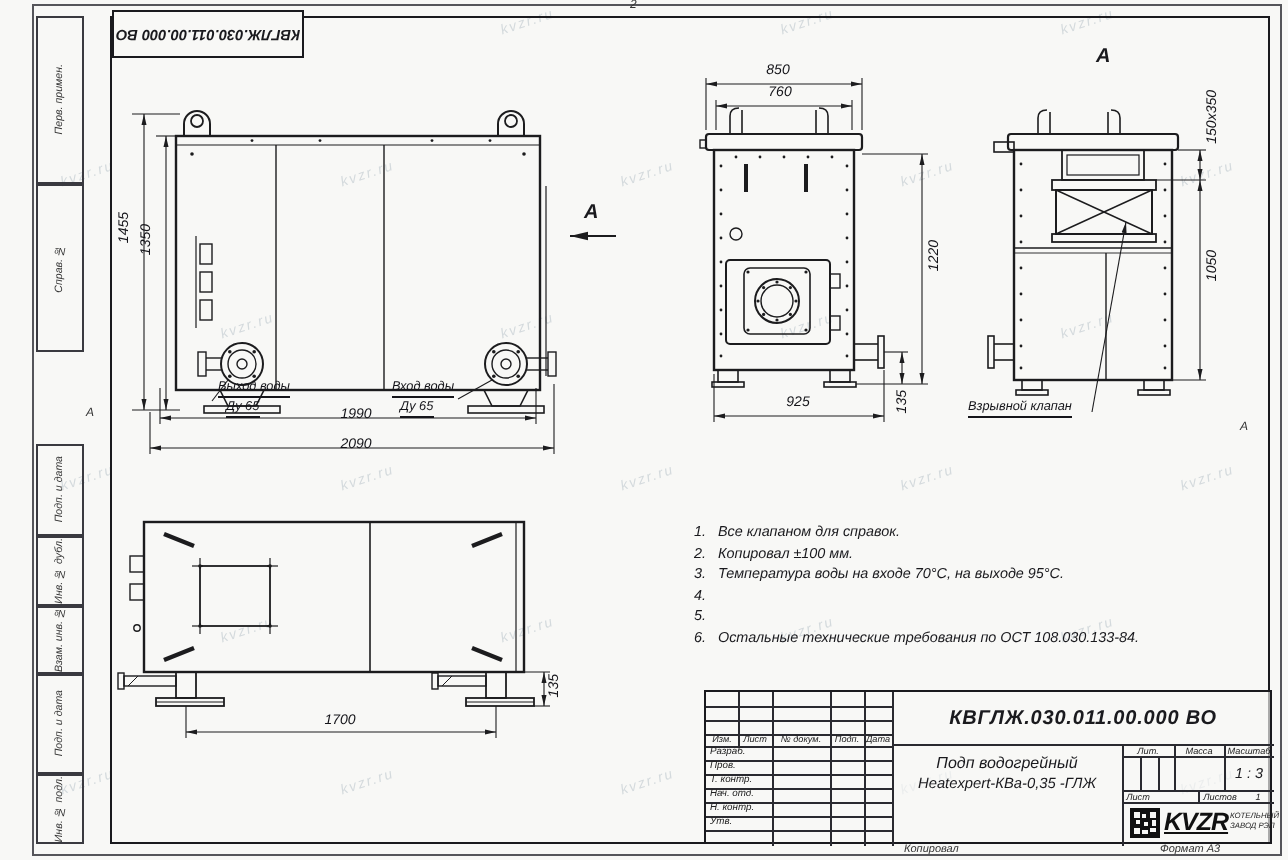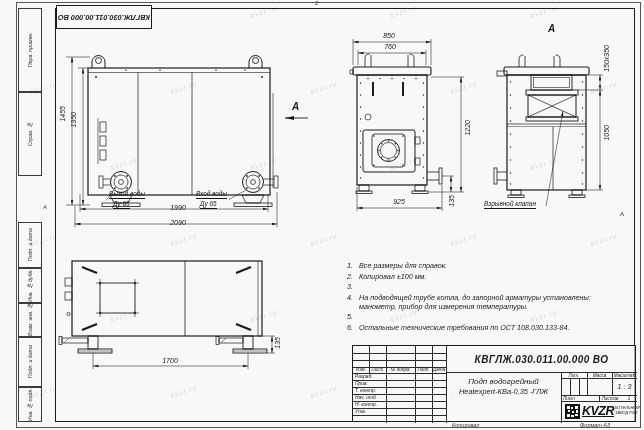--- a/index.html
+++ b/index.html
@@ -431,33 +431,32 @@
         <line x1="212" y1="101" x2="220" y2="101"></line>
       <line x1="217" y1="84" x2="217" y2="101" marker-start="url(#mB)" marker-end="url(#mB)"></line>
     </g>
   </svg>
   <span class="dim" style="left:150px;top:357px;width:40px">1700</span>
   <span class="dim dimv" style="left:274px;top:337px">135</span>
 
   <div class="notes">
     <div class="note-row">
         <span class="note-n">1.</span>
-        <span class="note-t">Все размеры для справок.</span>
+        <span class="note-t">Все клапаном для справок.</span>
       </div>
     <div class="note-row">
         <span class="note-n">2.</span>
         <span class="note-t">Копировал ±100 мм.</span>
       </div>
     <div class="note-row">
         <span class="note-n">3.</span>
+        <span class="note-t">Температура воды на входе 70°С, на выходе 95°С.</span>
       </div>
     <div class="note-row">
         <span class="note-n">4.</span>
-        <span class="note-t">На подводящей трубе котла, до запорной арматуры установлены:
-манометр, прибор для измерения температуры.</span>
       </div>
     <div class="note-row">
         <span class="note-n">5.</span>
       </div>
     <div class="note-row">
         <span class="note-n">6.</span>
         <span class="note-t">Остальные технические требования по ОСТ 108.030.133-84.</span>
       </div>
   </div>
 

